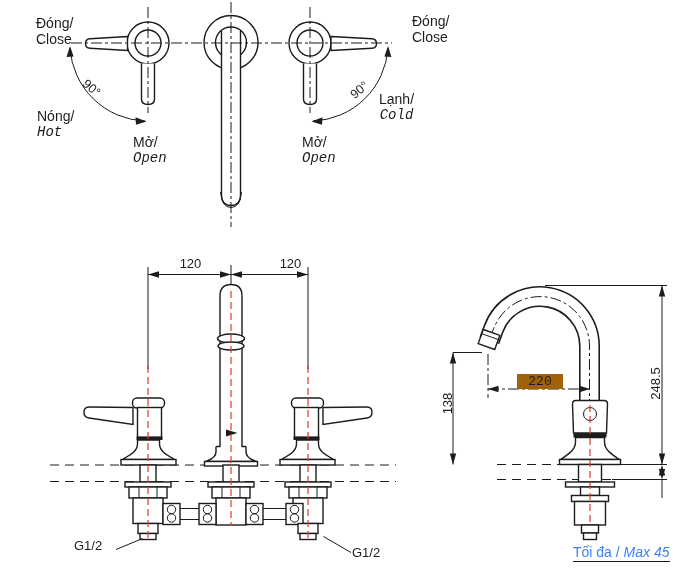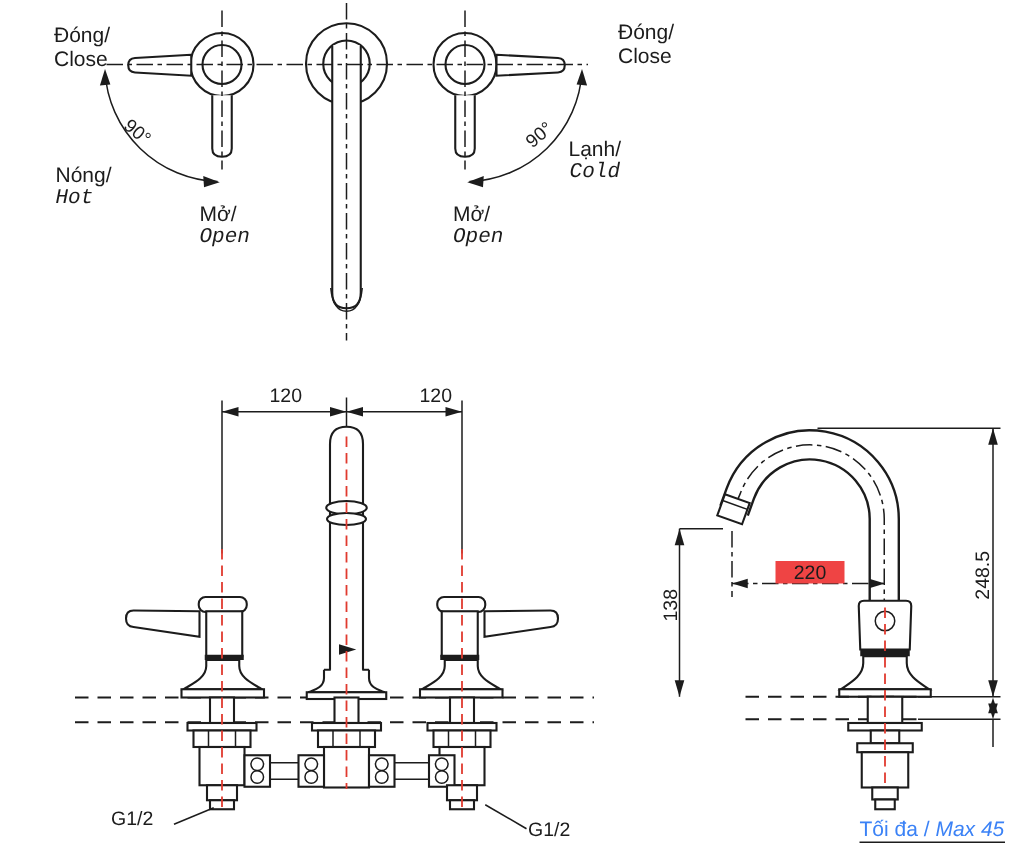--- a/index.html
+++ b/index.html
@@ -3,21 +3,21 @@
 <meta charset="utf-8">
 <style>
   html,body{margin:0;padding:0;background:#ffffff;}
   #stage{position:relative;width:679px;height:573px;background:#fff;overflow:hidden;
          font-family:"Liberation Sans", sans-serif;color:#1c1c1c;}
   #stage svg{position:absolute;left:0;top:0;}
   .lbl{position:absolute;font-size:14px;line-height:16px;color:#1c1c1c;white-space:nowrap;}
   .lbl .en-it{font-style:italic;font-family:Liberation Mono, monospace;}
   .dim{position:absolute;font-size:13px;color:#1c1c1c;text-align:center;white-space:nowrap;}
   .rot{transform:rotate(-90deg);transform-origin:center center;}
-  .bgw{background:#ef4444;padding:0 2px;}
+  .bgw{background:#a16207;padding:0 2px;font-family:Liberation Mono, monospace;}
   .ang{position:absolute;font-size:12.5px;color:#1c1c1c;white-space:nowrap;}
   .max{position:absolute;font-size:14px;color:#3b82f6;white-space:nowrap;
        border-bottom:1px solid #1c1c1c;padding-bottom:1px;}
   .max .en-it{font-style:italic;}
   
   .o{fill:#fff;stroke:#1c1c1c;stroke-width:1.4;}
   .l{fill:none;stroke:#1c1c1c;stroke-width:1.4;}
   .t{fill:none;stroke:#1c1c1c;stroke-width:1;}
   .cl{fill:none;stroke:#1c1c1c;stroke-width:1;stroke-dasharray:11 3 3 3;}
   .red{fill:none;stroke:#e03a2f;stroke-width:1.2;stroke-dasharray:7 4;}

